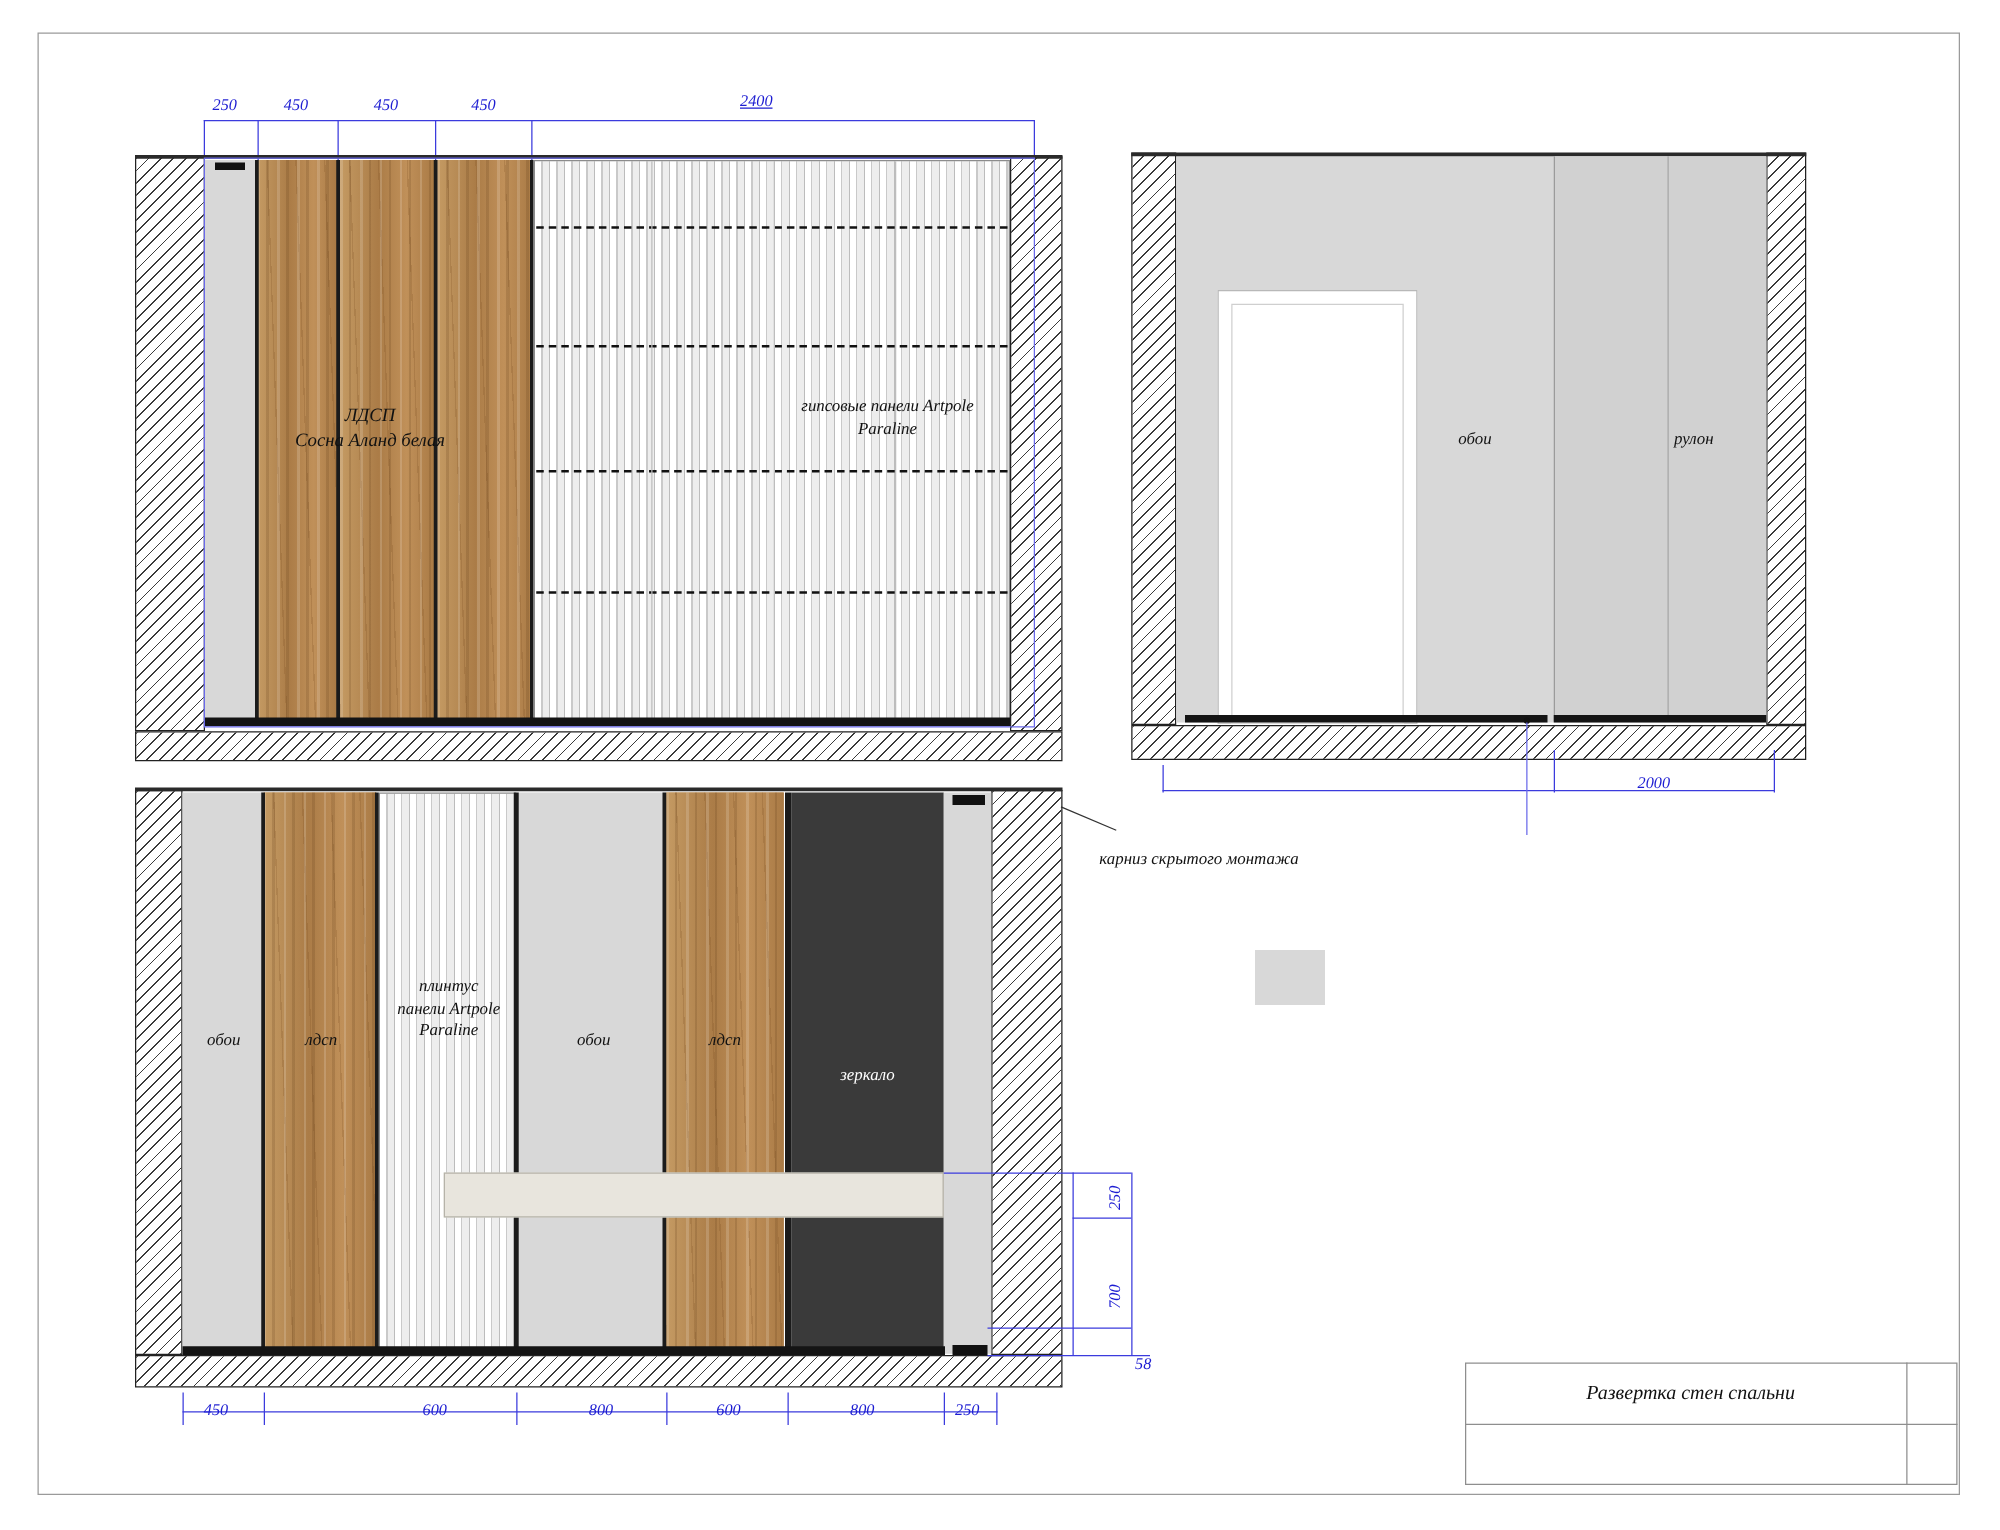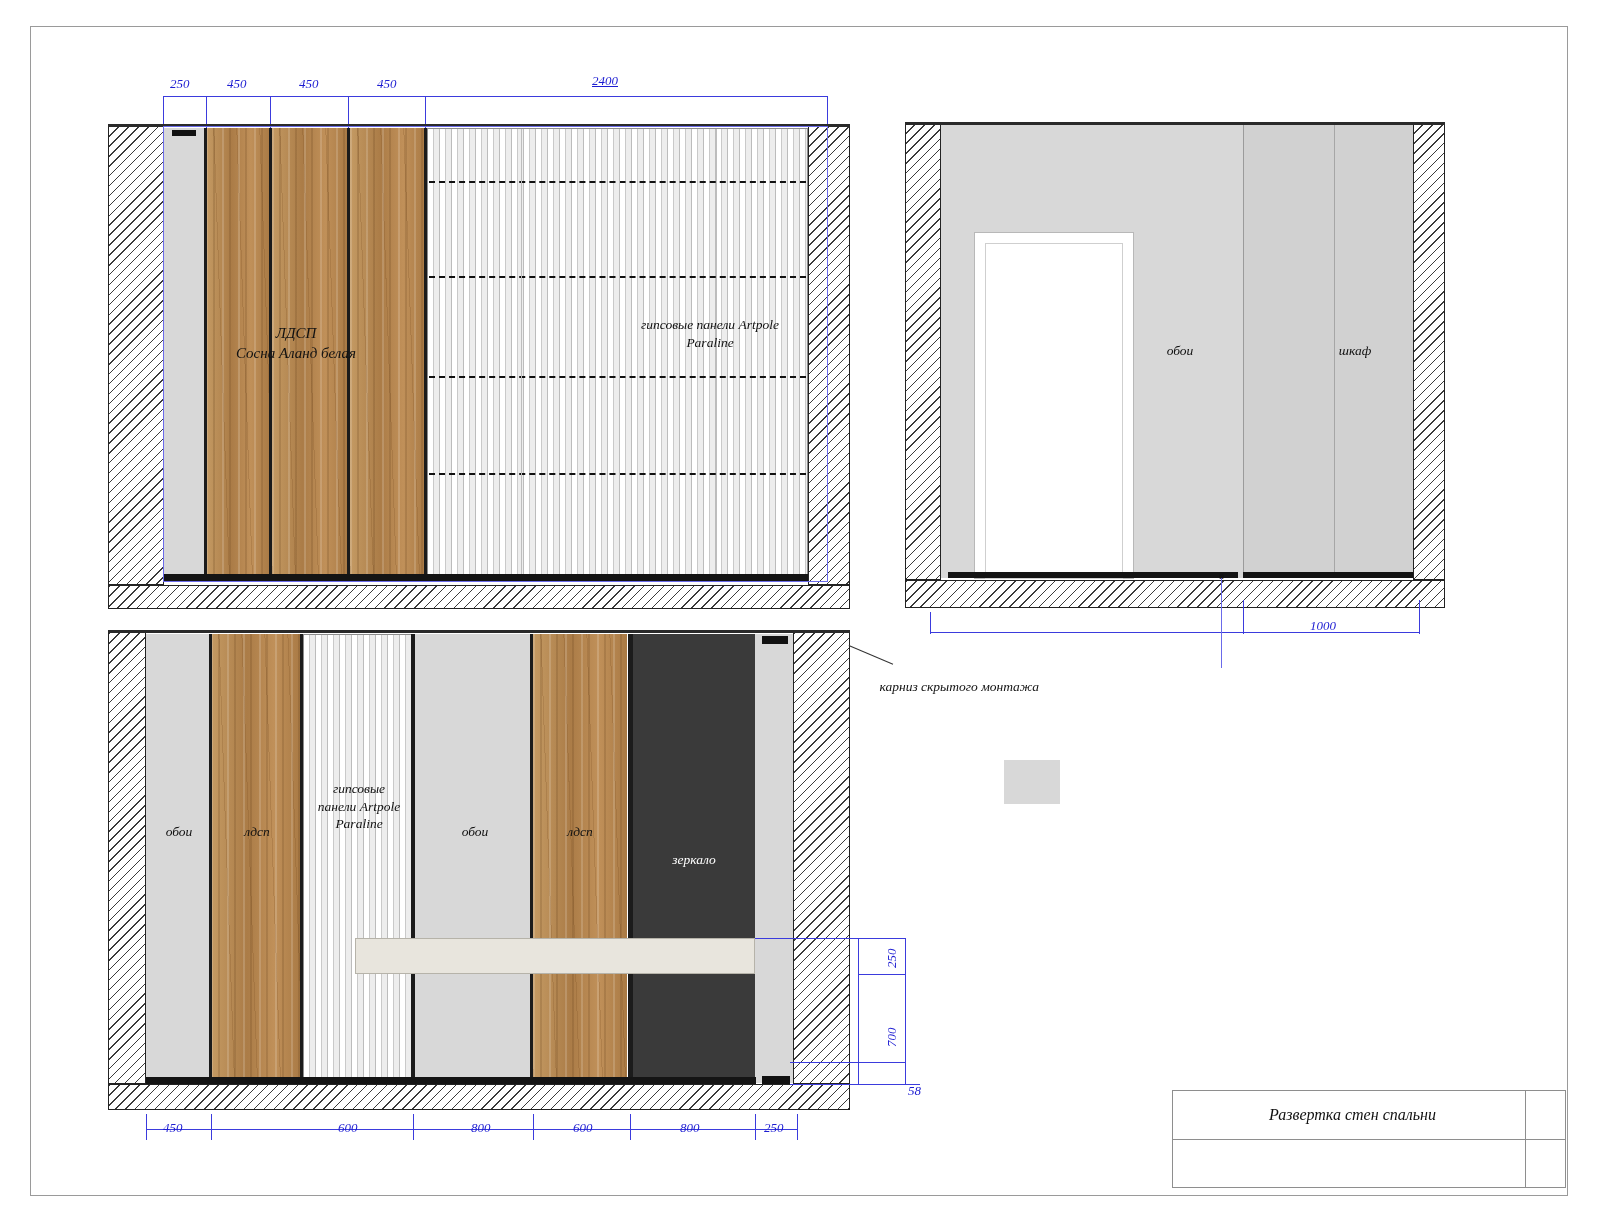--- a/index.html
+++ b/index.html
@@ -107,27 +107,27 @@
   <div class="abs" style="left:985px;top:243px;width:138px;height:336px;background:#ffffff;border:1px solid #cfcfcf;box-sizing:border-box;"></div>
 
   <div class="abs" style="left:1243px;top:125px;width:170px;height:452px;background:#d1d1d1;border-left:1px solid #9b9b9b;box-sizing:border-box;"></div>
   <div class="abs" style="left:1334px;top:125px;width:1px;height:452px;background:#a6a6a6;"></div>
 
   <div class="abs" style="left:948px;top:572px;width:290px;height:6px;background:#141414;"></div>
   <div class="abs" style="left:1243px;top:572px;width:170px;height:6px;background:#141414;"></div>
   <div class="abs" style="left:1219px;top:574px;width:5px;height:5px;border-radius:50%;background:#111;"></div>
 
   <div class="lbl abs" style="left:1125px;top:342px;width:110px;">обои</div>
-  <div class="lbl abs" style="left:1300px;top:342px;width:110px;">шкаф</div>
+  <div class="lbl abs" style="left:1300px;top:342px;width:110px;">рулон</div>
 
   <div class="dimline" style="left:930px;top:632px;width:490px;height:1px;"></div>
   <div class="dimline" style="left:930px;top:612px;width:1px;height:22px;"></div>
   <div class="dimline" style="left:1243px;top:600px;width:1px;height:34px;"></div>
   <div class="dimline" style="left:1419px;top:600px;width:1px;height:34px;"></div>
-  <div class="dimtext abs" style="left:1310px;top:618px;">1000</div>
+  <div class="dimtext abs" style="left:1310px;top:618px;">2000</div>
 
   <div class="dimline" style="left:1221px;top:578px;width:1px;height:90px;background:#6a6aea;"></div>
 
   <div class="hatch abs" style="left:108px;top:632px;width:38px;height:452px;"></div>
   <div class="hatch abs" style="left:793px;top:632px;width:57px;height:452px;"></div>
   <div class="hatch abs" style="left:108px;top:1084px;width:742px;height:26px;"></div>
   <div class="abs thinline" style="left:108px;top:630px;width:742px;height:3px;"></div>
 
   <div class="abs wallpaper" style="left:146px;top:634px;width:65px;height:449px;"></div>
   <div class="abs wood" style="left:211px;top:634px;width:90px;height:449px;"></div>
@@ -144,21 +144,21 @@
   <div class="abs edge" style="left:628px;top:634px;width:5px;height:449px;"></div>
 
   <div class="abs" style="left:762px;top:636px;width:26px;height:8px;background:#111;"></div>
   <div class="abs" style="left:762px;top:1076px;width:28px;height:8px;background:#111;"></div>
   <div class="abs" style="left:146px;top:1077px;width:610px;height:7px;background:#141414;"></div>
 
   <div class="abs" style="left:355px;top:938px;width:400px;height:36px;background:#e8e5dd;border:1px solid #b6b3a9;box-sizing:border-box;"></div>
 
   <div class="lbl abs" style="left:148px;top:823px;width:62px;">обои</div>
   <div class="lbl abs" style="left:218px;top:823px;width:78px;">лдсп</div>
-  <div class="lbl abs" style="left:308px;top:780px;width:102px;">гипсовые
+  <div class="lbl abs" style="left:308px;top:780px;width:102px;">плинтус
 панели Artpole
 Paraline</div>
   <div class="lbl abs" style="left:440px;top:823px;width:70px;">обои</div>
   <div class="lbl abs" style="left:540px;top:823px;width:80px;">лдсп</div>
   <div class="lbl lbl-w abs" style="left:638px;top:823px;width:112px;">зеркало</div>
 
   <div class="abs" style="left:849px;top:645px;width:1px;height:0;border-top:1px solid #333;transform:rotate(23deg);transform-origin:left top;width:48px;"></div>
   <div class="lbl abs" style="left:849px;top:678px;width:190px;text-align:right;">карниз скрытого монтажа</div>
 
   <div class="dimline" style="left:858px;top:938px;width:1px;height:146px;"></div>

